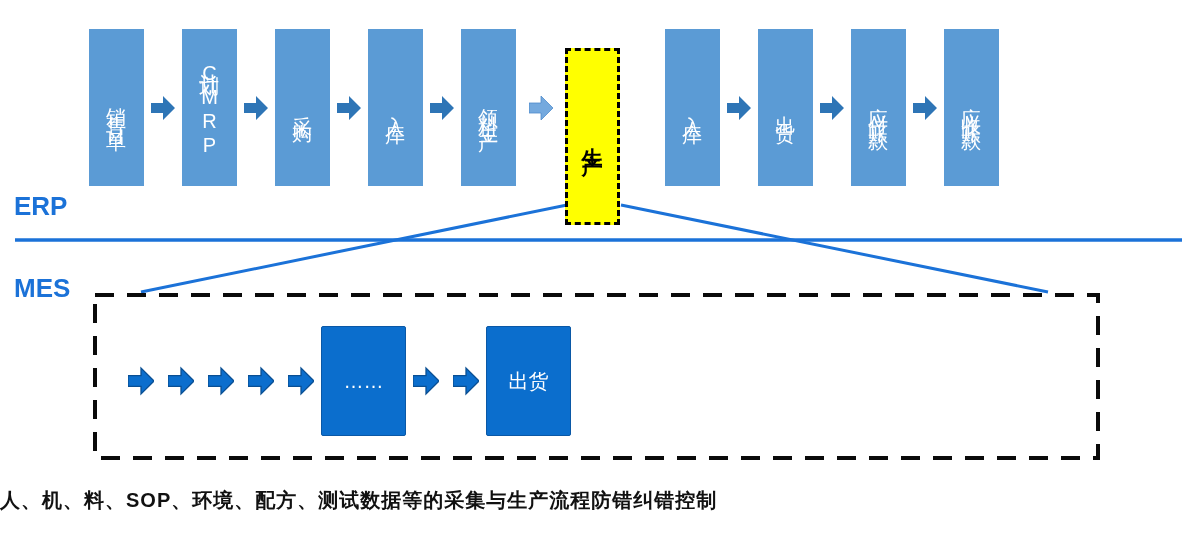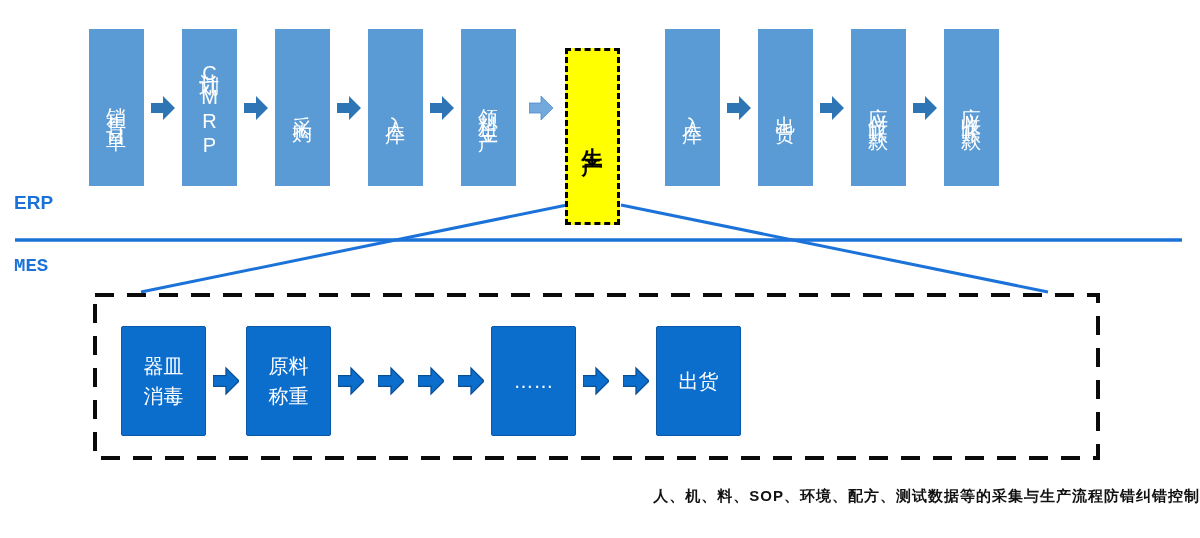--- a/index.html
+++ b/index.html
@@ -6,25 +6,25 @@
   .canvas{
     position:relative; width:1200px; height:538px; background:#ffffff;
     font-family:"Liberation Sans","DejaVu Sans",sans-serif; overflow:hidden;
   }
   .overlay{position:absolute; left:0; top:0; z-index:0;}
   .divider{stroke:var(--line-blue); stroke-width:3.5; fill:none;}
   .zoomline{stroke:var(--line-blue); stroke-width:3; fill:none;}
   .dashed-frame{fill:none; stroke:#0a0a0a; stroke-width:4; stroke-dasharray:19 13;}
 
   .side-label{
-    position:absolute; left:14px; font-weight:bold; font-size:19px;
+    position:absolute; left:14px; font-weight:bold; font-size:26px;
     color:var(--line-blue); z-index:2; line-height:1;
   }
   .side-label--erp{top:193px;}
-  .side-label--mes{top:257px;font-family:Liberation Mono, monospace;}
+  .side-label--mes{top:275px;}
 
   .erp-row{
     position:absolute; left:89px; top:29px; height:157px;
     display:flex; align-items:flex-start; z-index:1;
   }
   .erp-box{
     width:55px; height:157px; flex:none;
     background:var(--erp-box-blue);
     display:flex; align-items:center; justify-content:center;
   }
@@ -62,21 +62,21 @@
     display:flex; align-items:center; justify-content:center;
   }
   .arrow-slot--mes{width:40px; height:110px;}
   .mes-label{
     color:#fff; font-size:20px; text-align:center;
     white-space:pre-line; line-height:1.5;
   }
 
   .caption{
     position:absolute; left:0; top:487px; width:100%;
-    text-align:right; font-size:15px; font-weight:bold;
+    text-align:left; font-size:20px; font-weight:bold;
     color:var(--caption-black); letter-spacing:1px; z-index:1;
   }
 </style>
 </head>
 <body>
 
 <div class="canvas">
 
   <svg class="overlay" width="1200" height="538">
     <line class="divider" x1="15" y1="240" x2="1182" y2="240"></line>
@@ -172,35 +172,27 @@
             <polygon points="0,10 12,10 12,3 24,15 12,27 12,20 0,20"></polygon>
           </svg>
         </span>
       </span>
       <div class="erp-box">
         <span class="vtext">应收账款</span>
       </div>
     </div>
 
   <div class="mes-row">
-      <div class="mes-box">
-        <span class="mes-label">器皿
-消毒</span>
-      </div>
-      <span class="arrow-slot arrow-slot--mes">
-        <span class="arrow arrow--mes">
-          <svg width="26" height="34" viewBox="0 0 24 30" aria-hidden="true">
-            <polygon points="0,10 12,10 12,3 24,15 12,27 12,20 0,20"></polygon>
-          </svg>
-        </span>
-      </span>
-      <div class="mes-box">
-        <span class="mes-label">原料
-称重</span>
-      </div>
+      <span class="arrow-slot arrow-slot--mes">
+        <span class="arrow arrow--mes">
+          <svg width="26" height="34" viewBox="0 0 24 30" aria-hidden="true">
+            <polygon points="0,10 12,10 12,3 24,15 12,27 12,20 0,20"></polygon>
+          </svg>
+        </span>
+      </span>
       <span class="arrow-slot arrow-slot--mes">
         <span class="arrow arrow--mes">
           <svg width="26" height="34" viewBox="0 0 24 30" aria-hidden="true">
             <polygon points="0,10 12,10 12,3 24,15 12,27 12,20 0,20"></polygon>
           </svg>
         </span>
       </span>
       <span class="arrow-slot arrow-slot--mes">
         <span class="arrow arrow--mes">
           <svg width="26" height="34" viewBox="0 0 24 30" aria-hidden="true">

